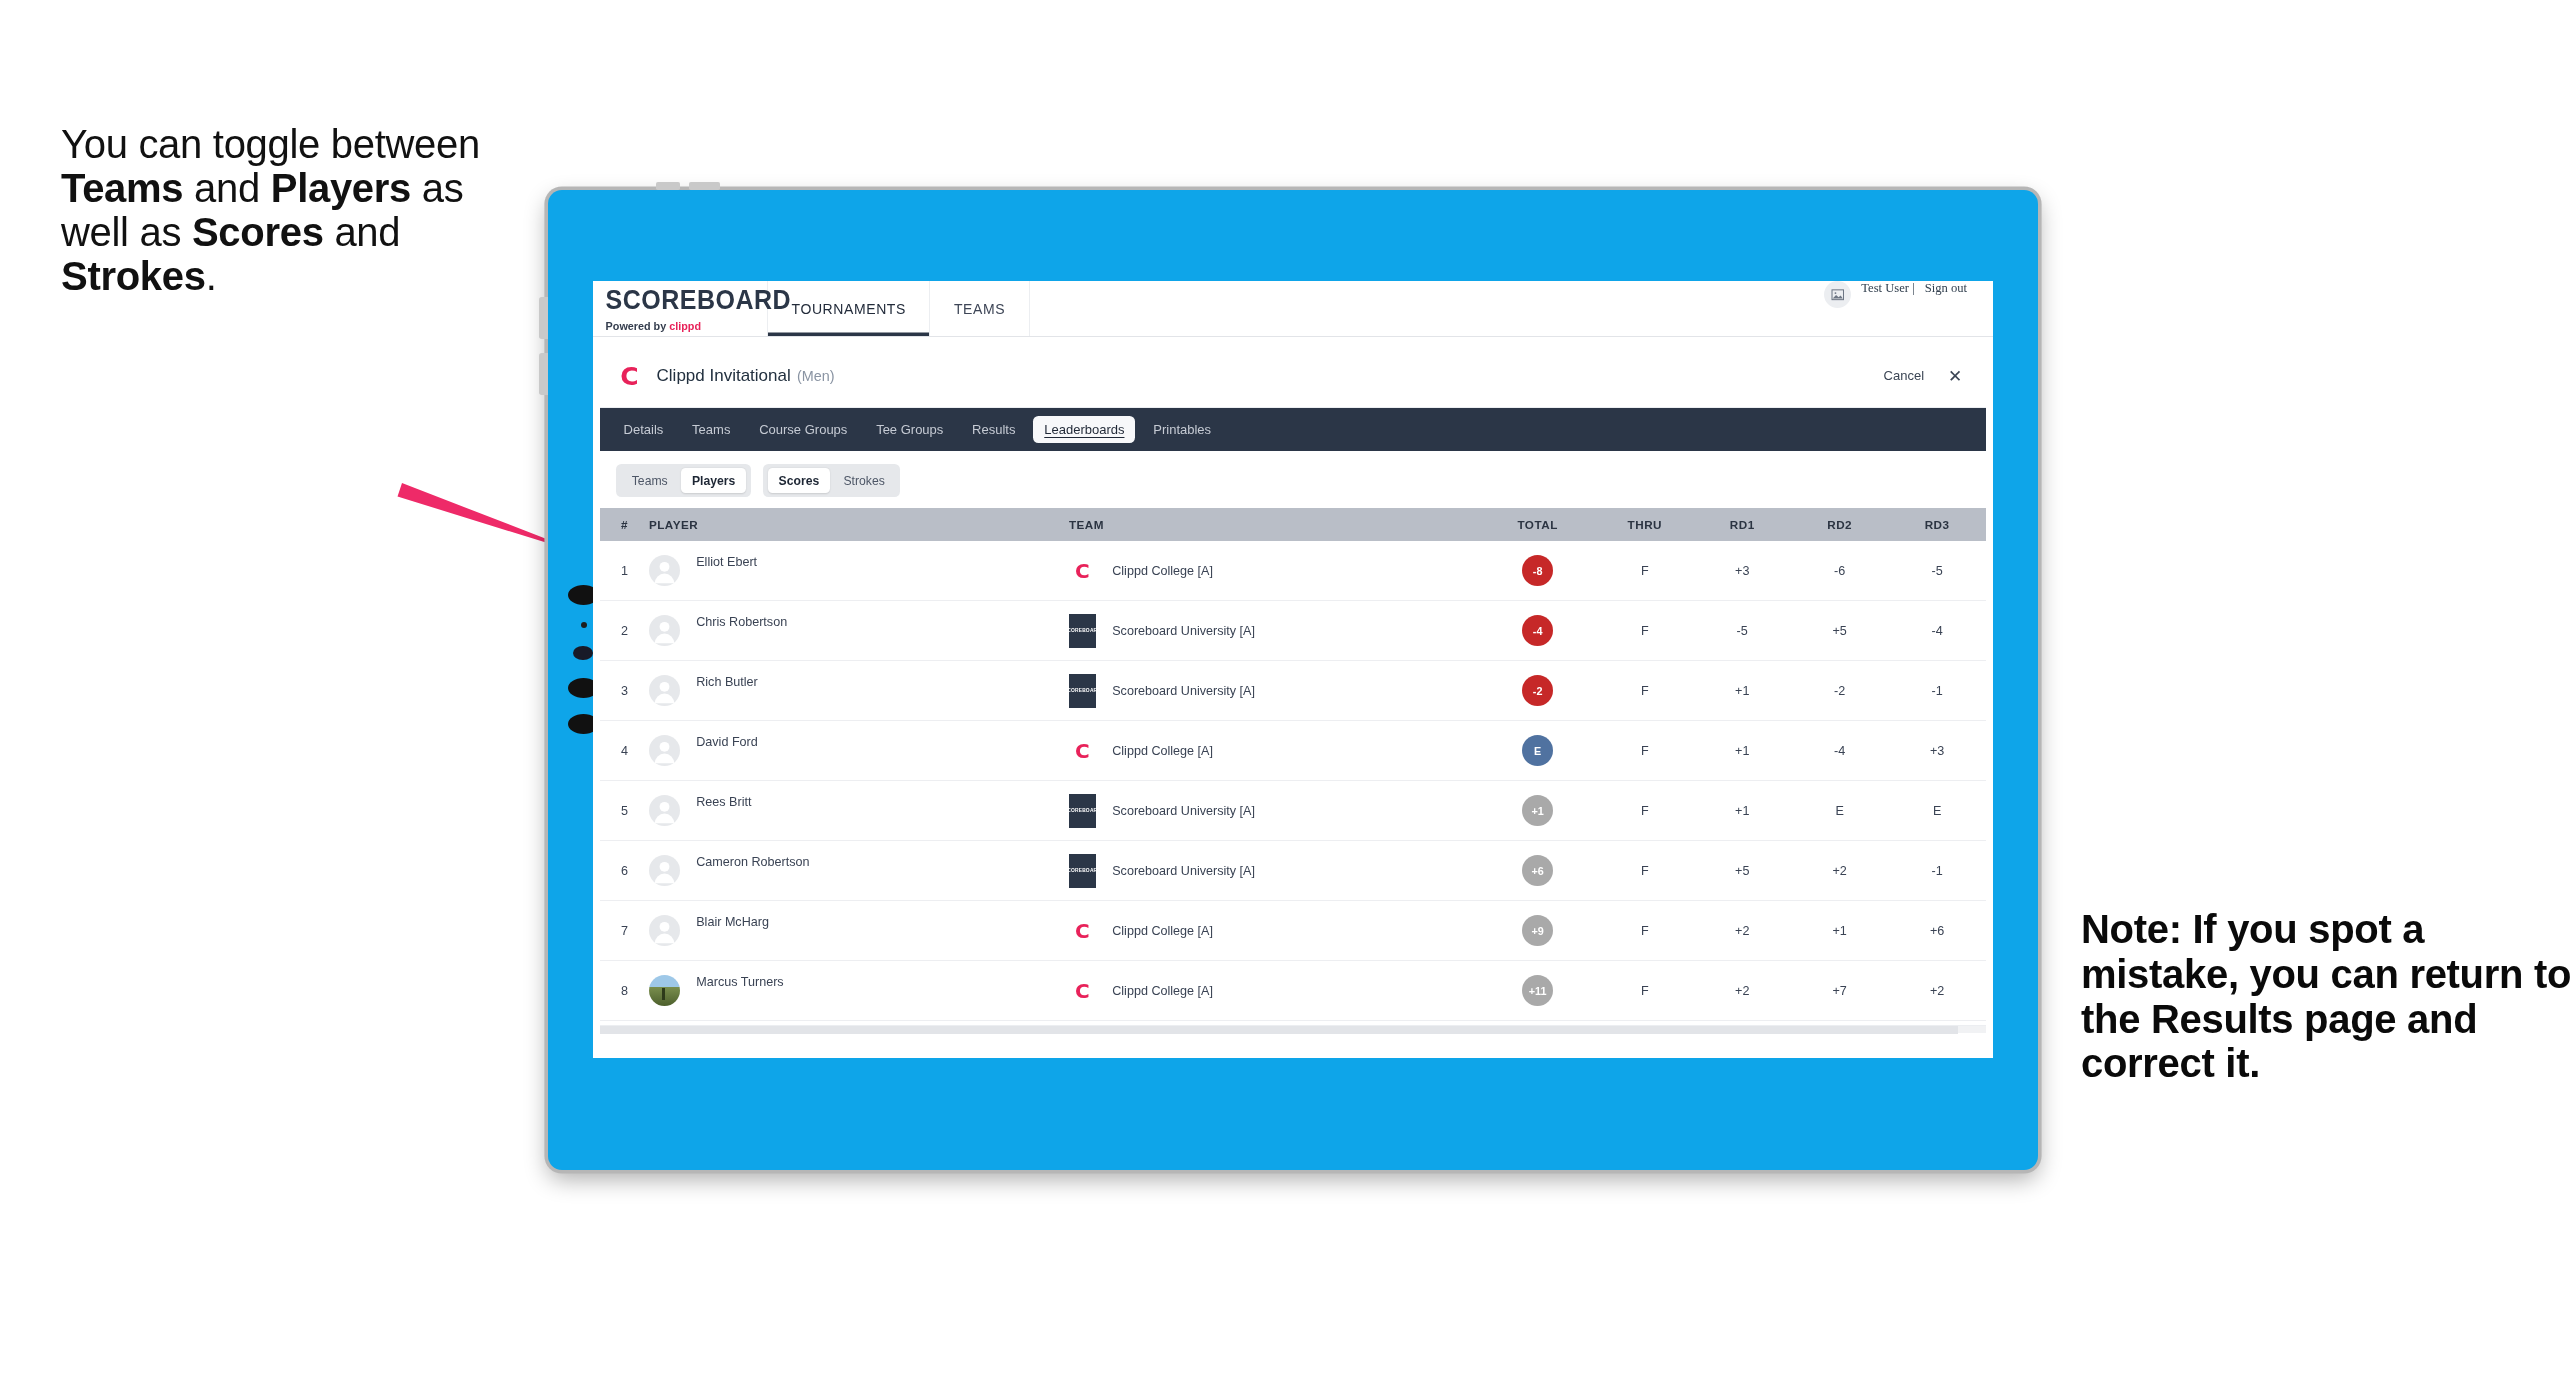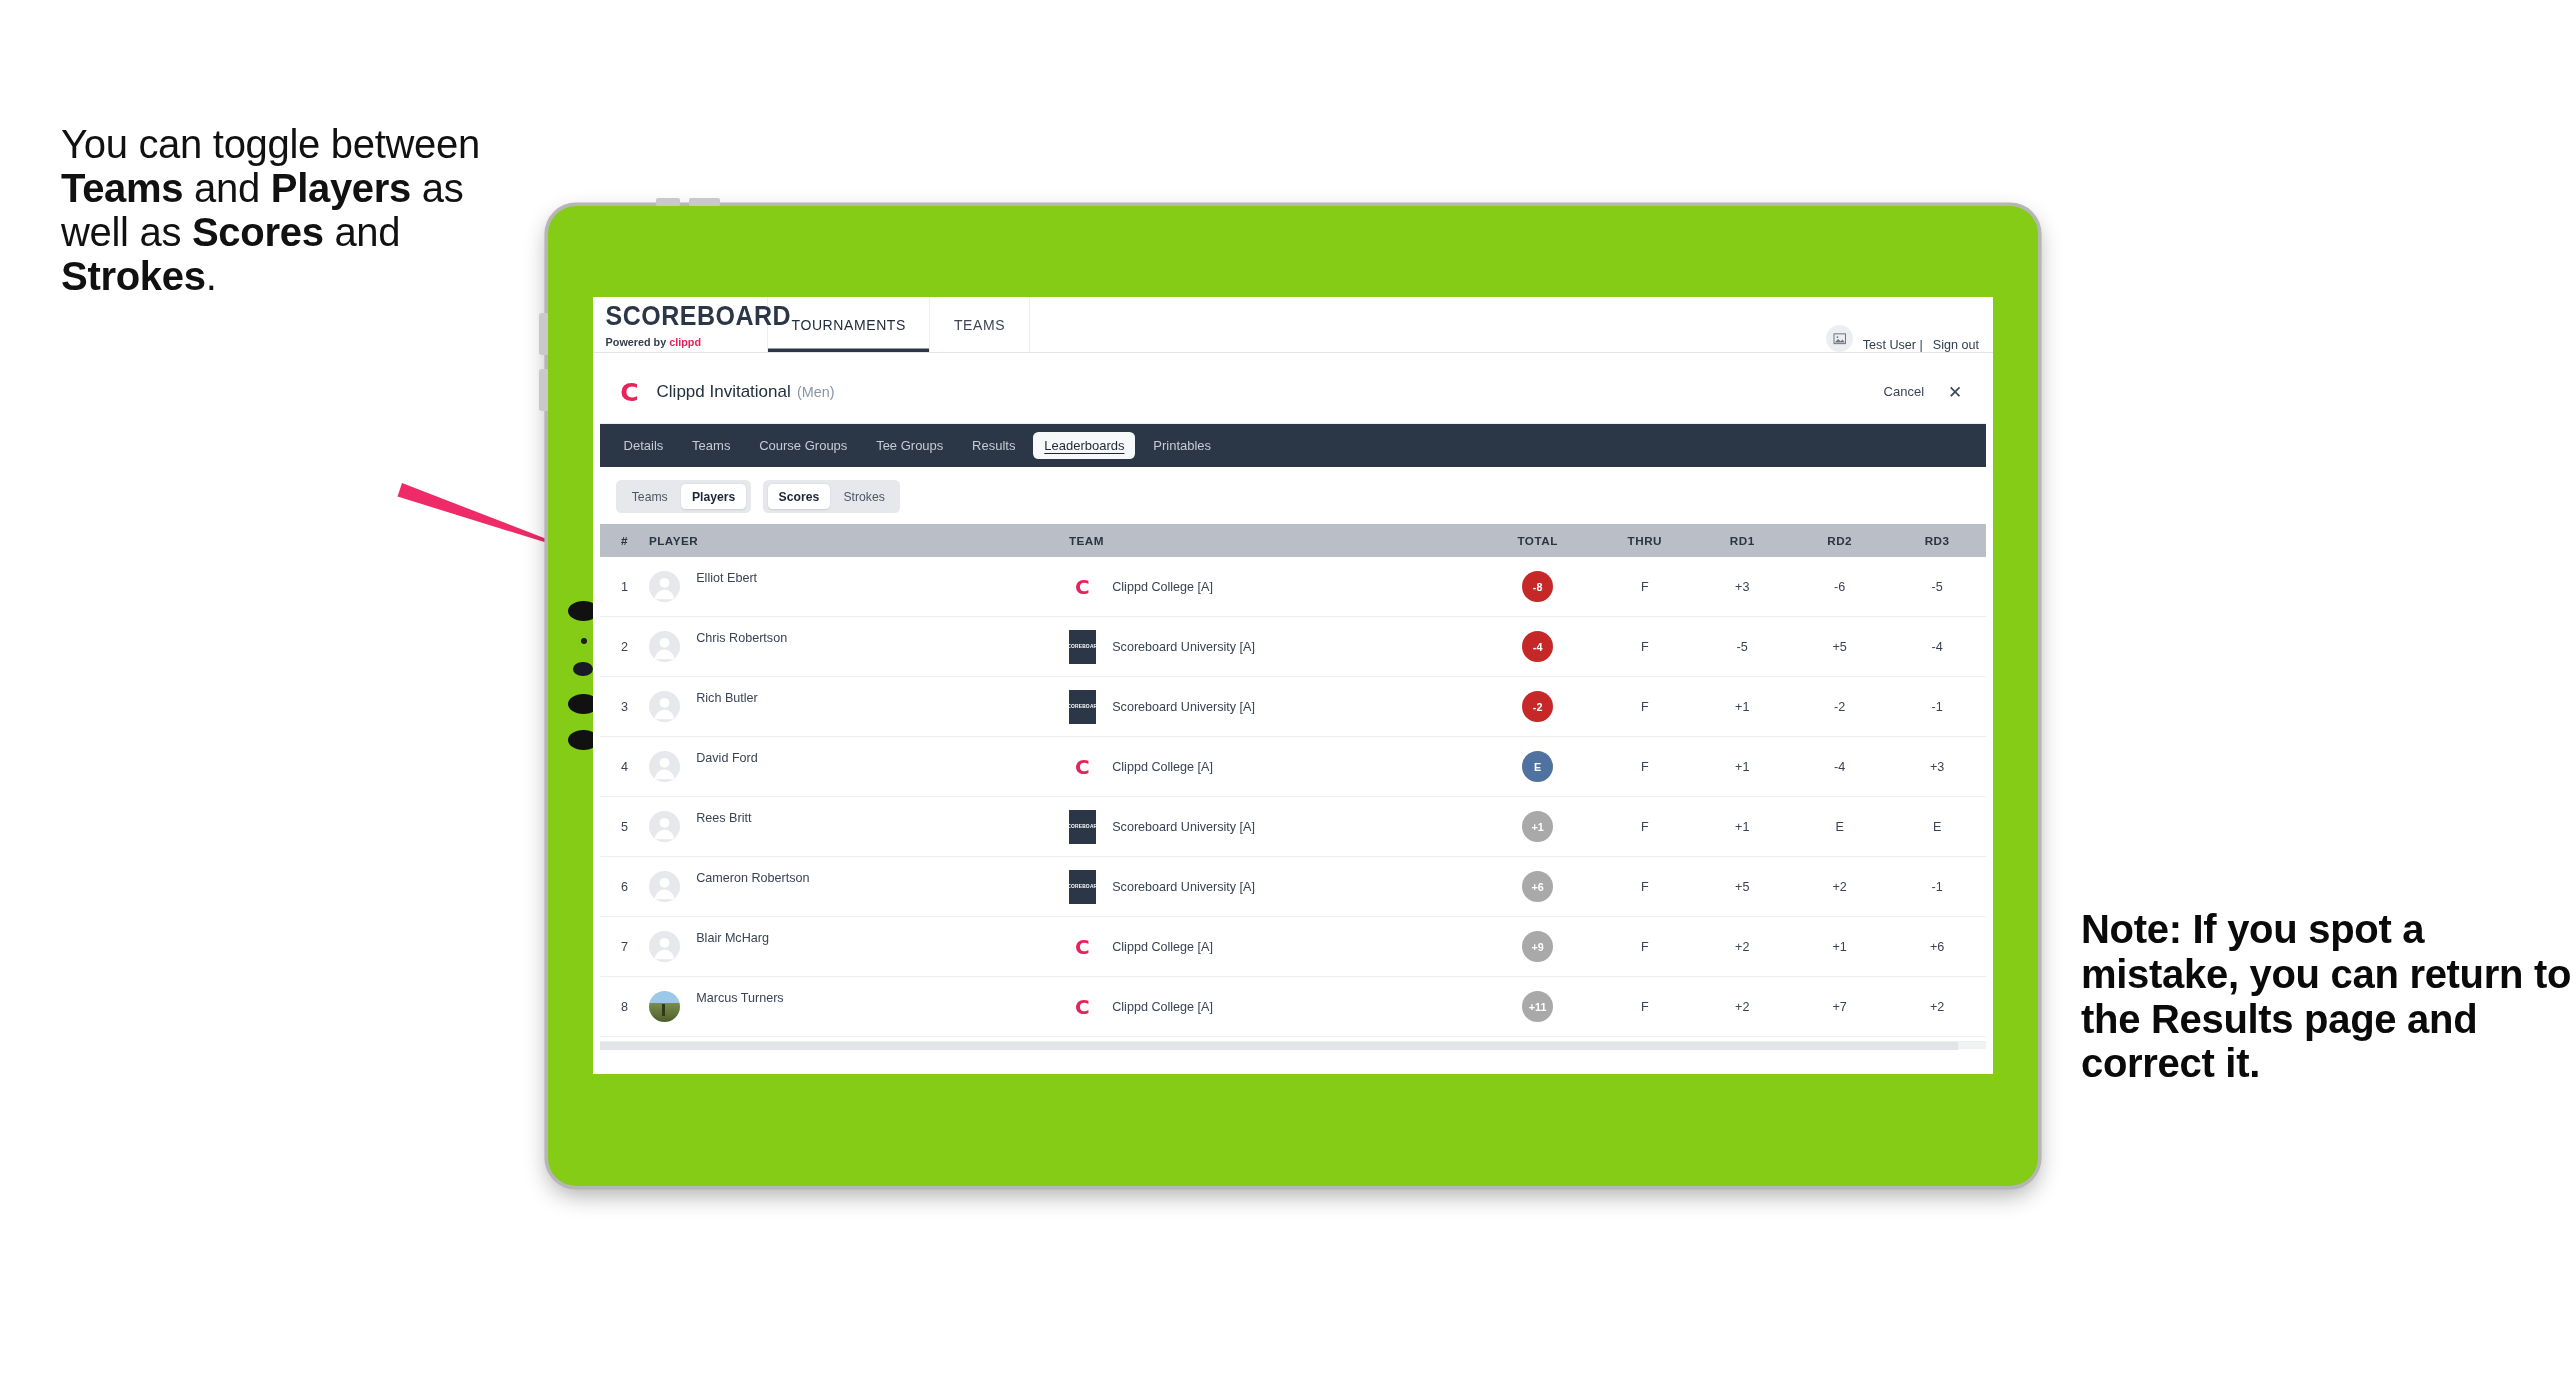--- a/index.html
+++ b/index.html
@@ -24,24 +24,24 @@
     position: absolute; left: 2081px; top: 907px; width: 492px;
     font-size: 40px; line-height: 1.12; color: #0a0a0a;
     font-weight: 700; letter-spacing: -0.3px;
   }
 
   
   .arrow { position: absolute; left: 397px; top: 465px; width: 271px; height: 126px; }
 
   
   .tablet {
-    position: absolute; left: 548px; top: 206px;
+    position: absolute; left: 548px; top: 190px;
     width: 1490px; height: 980px;
-    background: #84cc16;
-    border-radius: 28px;
+    background: #0ea5e9;
+    border-radius: 14px;
     box-shadow: 0 0 0 3.6px #b6b6b6, 0 9px 23.5px rgba(0,0,0,.33);
   }
   .tab-btn {
     position: absolute; background: #c9c9c9; border-radius: 1.8px;
   }
   .tab-btn.top1 { left: 108px; top: -8.1px; width: 23.5px; height: 8.1px; }
   .tab-btn.top2 { left: 141px; top: -8.1px; width: 31px; height: 8.1px; }
   .tab-btn.side1 { left: -9px; top: 107px; width: 9px; height: 42px; border-radius:2.7px 0 0 2.7px;}
   .tab-btn.side2 { left: -9px; top: 163px; width: 9px; height: 42px; border-radius:2.7px 0 0 2.7px;}
   .lens { position: absolute; background:#111; border-radius:50%; }
@@ -64,21 +64,21 @@
   .brand { width: 175px; display:flex; flex-direction:column; justify-content:center; padding-left:12.6px;
            border-right:0.9px solid #eceef1; }
   .brand .word { font-size: 25px; font-weight: 800; letter-spacing: 0.5px; color:#2b3647;
                  font-family:"Liberation Sans", sans-serif; transform: scaleY(1.12); transform-origin:left center; }
   .brand .sub { font-size: 10.8px; color:#343d4d; margin-top:6.3px; font-weight:700; }
   .brand .sub em { font-style: normal; color:#e8225a; font-weight:800; }
   .navtab { display:flex; align-items:center; padding:0 23.5px; font-size:14px; color:#3d4556;
             letter-spacing:0.6px; border-right:0.9px solid #eceef1; cursor:pointer; }
   .navtab.active { box-shadow: inset 0 -3.6px 0 #2b3647; color:#222b3a; }
   .topbar-spacer { flex:1; }
-  .userbox { display:flex; align-items:flex-end; gap:10px; padding-right:14px; font-size:12.6px; color:#33404f; }
+  .userbox { display:flex; align-items:flex-start; gap:10px; padding-right:26px; font-size:12.6px; color:#33404f;font-family:Liberation Serif, serif; }
   .avatar-sm { width:27px; height:27px; border-radius:50%; background:#eceef1; display:flex; align-items:center; justify-content:center; }
   .signout { cursor:pointer; color:#33404f; }
 
   
   .titlebar { display:flex; align-items:center; height:63px; background:#fff; border-bottom:0.9px solid #eceef1;
               padding: 0 23.5px 0 20px; margin: 8.1px 7.2px 0 7.2px; border-radius:3.6px 3.6px 0 0; }
   .clogo { font-size: 25px; font-weight: 900; color:#e8225a; font-family:"DejaVu Sans", sans-serif; line-height:1; }
   .title-txt { margin-left:18px; font-size:17px; color:#22303f; }
   .title-gender { color:#8a94a3; font-size:14.4px; margin-left:6.3px; }
   .titlebar-spacer { flex:1; }

